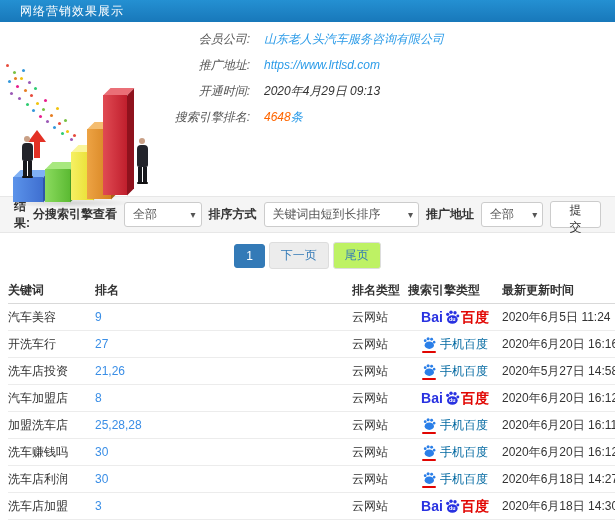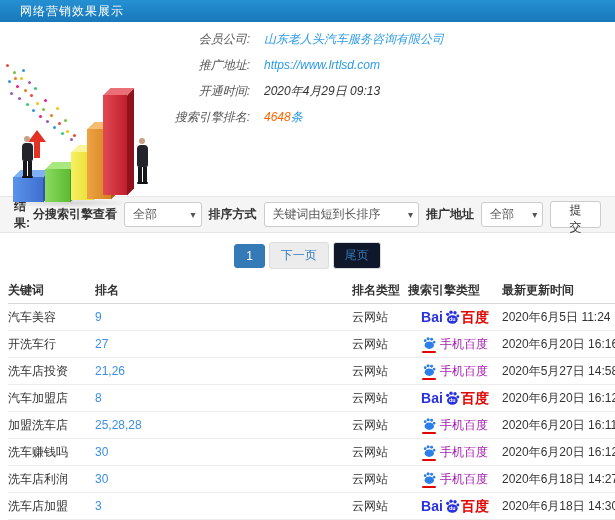--- a/index.html
+++ b/index.html
@@ -78,37 +78,37 @@
     line-height:23px; padding:0 20px 0 8px; color:#555; cursor:pointer; white-space:nowrap; }
   .fselect .caret { position:absolute; right:5px; top:0; color:#555; }
   .caret::before { content:"▾"; font-size:10px; }
   .sel-engine { width:80px; } .sel-sort { width:162px; } .sel-type { width:64px; }
   .submit-btn { height:27px; padding:0 13px; background:#fff; border:1px solid #ccc; border-radius:3px;
     color:#333; cursor:pointer; font-size:12px; }
 
   
   .pagination { height:45px; display:flex; align-items:center; justify-content:center; gap:4px; }
   .page { min-width:24px; padding:4px 11px; text-align:center; border:1px solid #ddd; border-radius:3px;
-    color:#337ab7; background:#0f172a; cursor:pointer; }
+    color:#337ab7; background:#bef264; cursor:pointer; }
   .page.active { background:#337ab7; border-color:#337ab7; color:#fff; }
   .page.gray { background:#ececec; border-color:#ddd; }
 
   
   .rank-table { padding:0 0 0 8px; }
   .t-row { display:grid; grid-template-columns:87px 257px 56px 94px 1fr; align-items:center; height:27px;
     border-bottom:1px solid #ececec; }
   .t-head { height:26px; border-bottom:1px solid #d9d9d9; font-weight:bold; color:#333; }
   .cell { overflow:hidden; white-space:nowrap; }
   .cell.rank a, .rank-link { color:#3a8ee6; text-decoration:none; cursor:pointer; }
   .cell.engine { display:flex; justify-content:center; align-items:center; }
 
   .baidu-logo { display:inline-flex; align-items:flex-end; gap:1px; font-weight:bold; font-size:14px; line-height:16px; }
   .baidu-logo .bai { color:#2932e1; }
   .baidu-logo .cn { color:#e10602;text-align:center; }
-  .mobile-logo { display:inline-flex; align-items:center; gap:4px; color:#a21caf; }
+  .mobile-logo { display:inline-flex; align-items:center; gap:4px; color:#0369a1; }
   .paw { display:inline-block; }
   .mobile-logo .paw-wrap { display:inline-flex; flex-direction:column; align-items:center; }
   .mobile-logo .redline { width:14px; height:2px; background:#e10602; margin-top:1px; border-radius:1px; }
 </style>
 </head>
 <body>
 
 <div class="topbar">
   <span>网络营销效果展示</span>
 </div>

